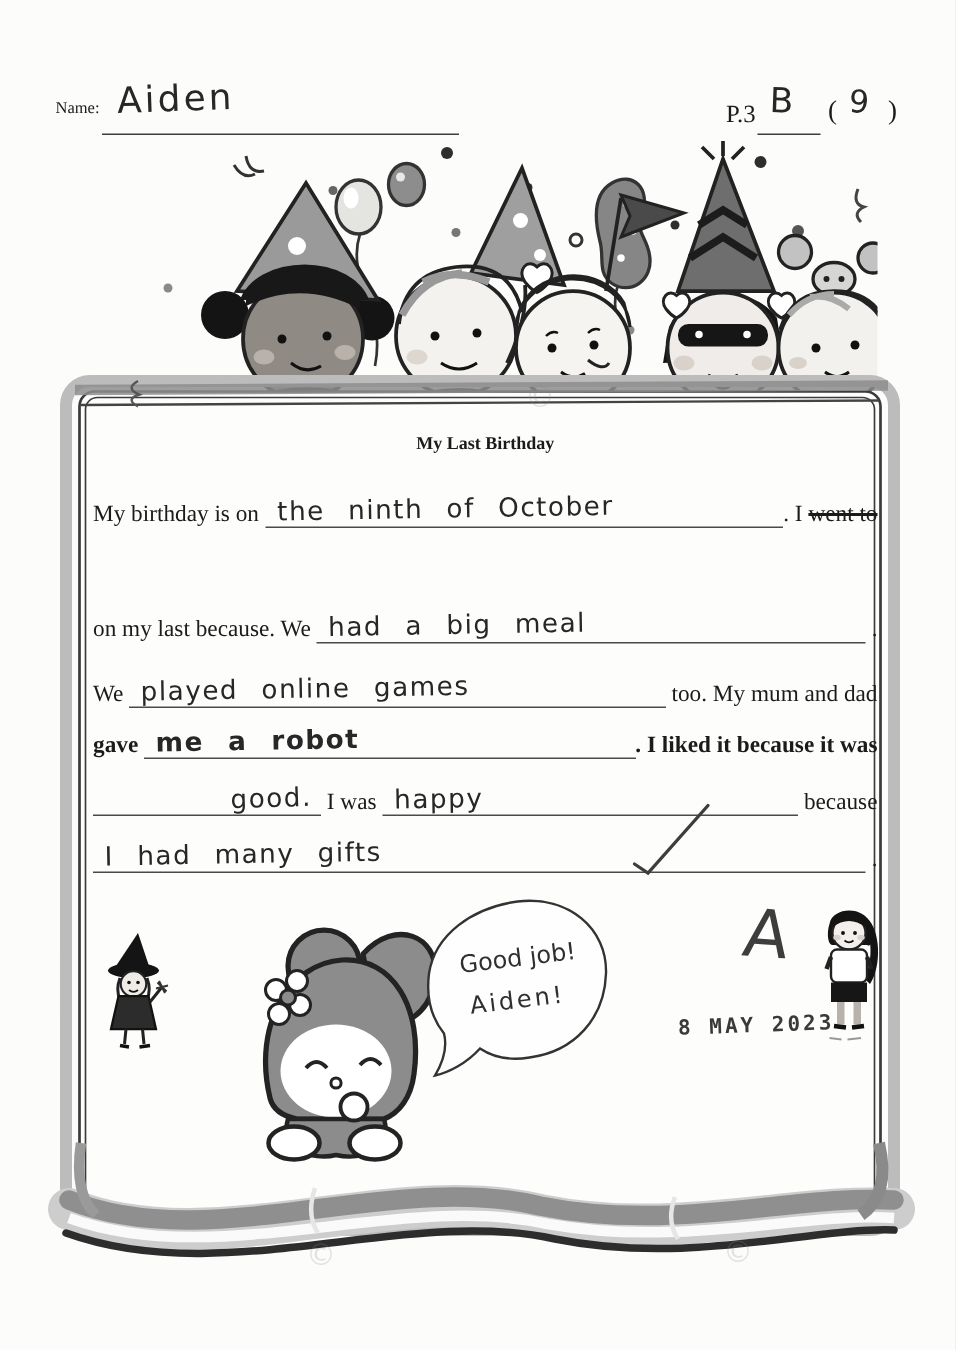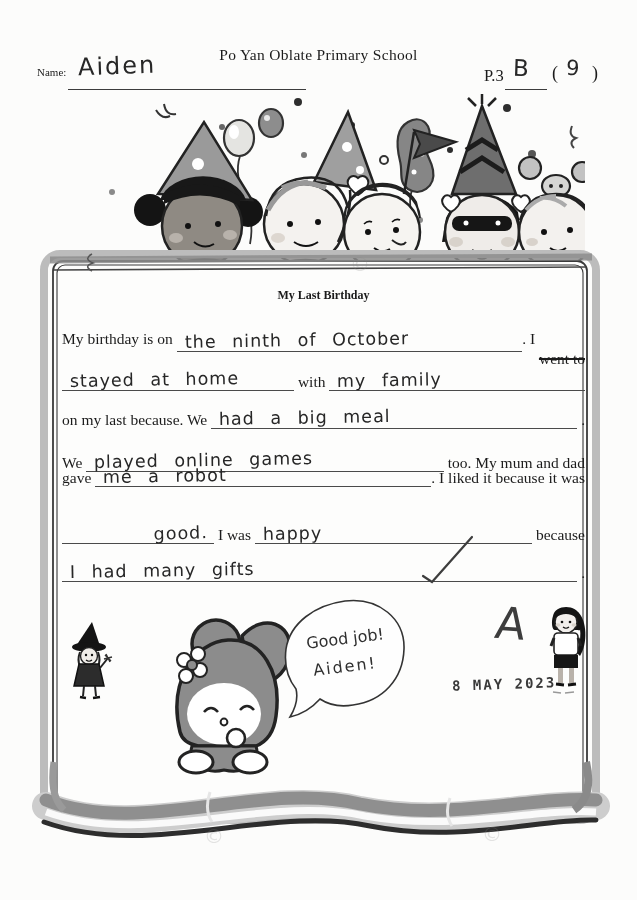--- a/index.html
+++ b/index.html
@@ -24,40 +24,39 @@
   
   .ws-title{top:288px;left:62px;width:523px;text-align:center;font-size:12px;font-weight:bold;z-index:3;}
   .row{left:62px;width:523px;display:flex;align-items:flex-end;font-size:15.5px;z-index:3;height:27px;}
   .row .pre{white-space:pre;flex:none;}
   .blank{display:inline-block;border-bottom:1.6px solid #4a4a4a;height:25px;position:relative;flex:none;}
   .grow{flex:1 1 auto;}
   .fill{position:absolute;bottom:-1px;left:8px;white-space:nowrap;font-size:17.5px;word-spacing:9px;
         letter-spacing:1px;transform:rotate(-1deg);transform-origin:left bottom;}
   .fill-right{left:auto;right:6px;transform:rotate(-2deg);}
   .struck{text-decoration:line-through;text-decoration-thickness:1.5px;margin-top:40px;}
-  .r1{top:325px;align-items:center;} .r2{top:364px;} .r3{top:402px;} .r4{top:445px;} .r5{top:460px;} .r6{top:517px;} .r7{top:555px;}
+  .r1{top:325px;} .r2{top:364px;} .r3{top:402px;} .r4{top:445px;} .r5{top:479px;font-weight:bold;} .r6{top:517px;} .r7{top:555px;}
   
   .grade-a{top:598px;left:496px;font-family:"DejaVu Sans",sans-serif;font-size:44px;color:#3d3d3d;
            transform:rotate(4deg) skewX(-5deg);z-index:4;}
   .stamp{top:676px;left:452px;font-family:"DejaVu Sans Mono",monospace;font-weight:bold;font-size:14px;
          letter-spacing:2px;color:#3a3a3a;transform:rotate(-2deg);z-index:4;}
   .bubble-wrap{top:597px;left:283px;width:124px;height:128px;z-index:4;}
   .bubble-text{position:absolute;width:100%;text-align:center;font-size:16px;color:#2f2f2f;
                font-family:"DejaVu Sans",sans-serif;transform:rotate(-7deg);}
   .bt1{top:32px;} .bt2{top:60px;letter-spacing:2px;}
   .tick{top:534px;left:420px;z-index:4;}
   .wm{position:absolute;font-size:20px;color:#8a8a8a;opacity:.22;z-index:5;font-family:"DejaVu Sans",sans-serif;}
   .wm1{top:252px;left:350px;} .wm2{top:824px;left:204px;} .wm3{top:822px;left:482px;}
 </style>
 </head>
 <body>
 
 <div class="page">
 
-  <div class="abs school">Po Yan Oblate Primary School</div>
   <div class="abs name-label">Name:</div>
   <div class="abs name-line"></div>
   <div class="abs hand hand-name">Aiden</div>
   <div class="abs p3">P.3</div>
   <div class="abs class-line"></div>
   <div class="abs hand hand-class">B</div>
   <div class="abs paren-open">(</div>
   <div class="abs hand hand-num">9</div>
   <div class="abs paren-close">)</div>
 
@@ -193,29 +192,20 @@
 
   <div class="abs row r1">
     <span class="pre">My birthday is on </span>
     <span class="blank grow">
       <span class="hand fill">the ninth of October</span>
     </span>
     <span class="pre">. I </span>
     <span class="pre struck">went to</span>
   </div>
 
-  <div class="abs row r2">
-    <span class="blank" style="width:232px">
-      <span class="hand fill">stayed at home</span>
-    </span>
-    <span class="pre"> with </span>
-    <span class="blank grow">
-      <span class="hand fill">my family</span>
-    </span>
-  </div>
 
   <div class="abs row r3">
     <span class="pre">on my last because. We </span>
     <span class="blank grow">
       <span class="hand fill">had a big meal</span>
     </span>
     <span class="pre"> .</span>
   </div>
 
   <div class="abs row r4">

